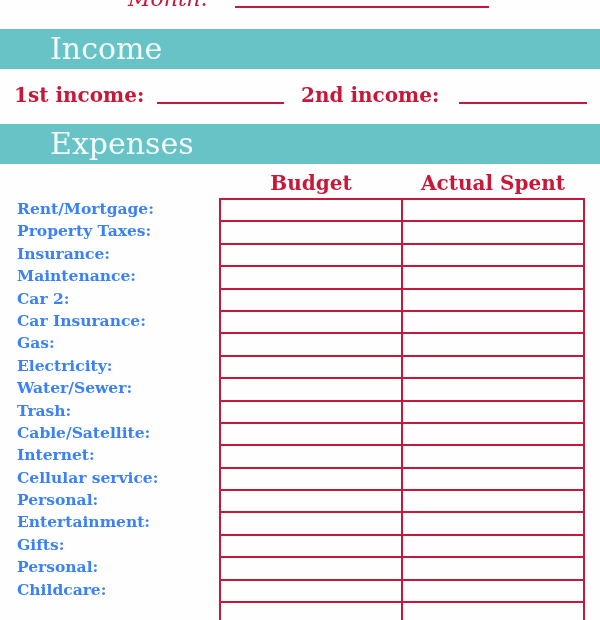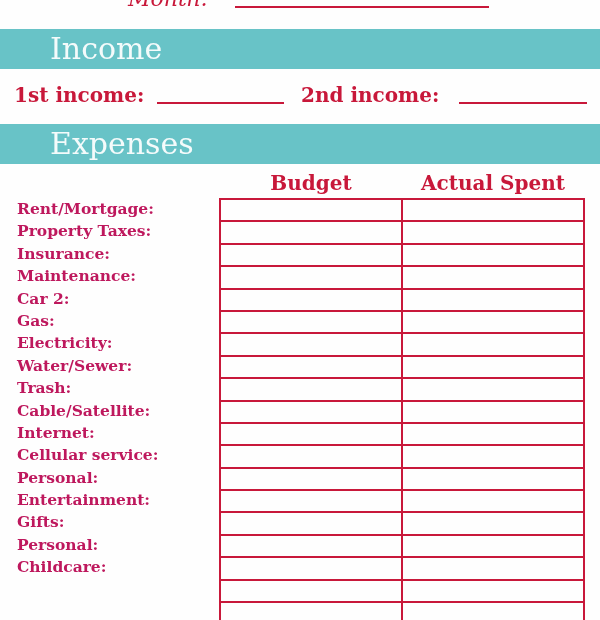--- a/index.html
+++ b/index.html
@@ -7,21 +7,21 @@
   .month-row { position:absolute; top:-14px; left:128px; height:24px; }
   .month-label { position:absolute; left:0; top:0; font-family:"DejaVu Serif",serif; font-style:italic; font-size:22px; color:#c8183a; font-weight:normal; }
   .month-line { position:absolute; left:107px; top:20px; width:254px; height:2px; background:#c8183a; }
   .band { position:absolute; left:0; width:600px; height:40px; background:#68c3c7; }
   .band-title { position:absolute; left:24px; color:#f4fbfb; font-family:"DejaVu Serif",serif; font-size:30px; line-height:40px;margin-left:26px; }
   .income-row { position:absolute; top:83px; left:0; width:600px; height:24px; }
   .inc-label { position:absolute; top:0; font-family:"DejaVu Serif",serif; font-weight:bold; font-size:20px; color:#c8183a; line-height:24px; }
   .inc-line { position:absolute; top:19px; height:2px; background:#c8183a; }
   .col-head { position:absolute; top:172px; font-family:"DejaVu Serif",serif; font-weight:bold; font-size:20px; color:#c8183a; text-align:center; line-height:22px; }
   .labels { position:absolute; left:17px; top:198px; }
-  .label { font-family:"DejaVu Serif",serif; font-weight:bold; font-size:15.5px; color:#be185d; height:22.4px; line-height:22px; white-space:nowrap; }
+  .label { font-family:"DejaVu Serif",serif; font-weight:bold; font-size:15.5px; color:#3b82f6; height:22.4px; line-height:22px; white-space:nowrap; }
   .table { position:absolute; left:219px; top:198px; width:362px; border-left:2px solid #c8183a; border-right:2px solid #c8183a; }
   .trow { display:flex; height:22.4px; box-sizing:border-box; border-top:2px solid #c8183a; }
   .cell { flex:1; box-sizing:border-box; }
   .cell + .cell { border-left:2px solid #c8183a; }
 </style>
 </head>
 <body>
 
 <div class="month-row">
   <span class="month-label">Month:</span>
@@ -45,20 +45,21 @@
 
 <div class="col-head" style="left:221px;width:180px;">Budget</div>
 <div class="col-head" style="left:403px;width:180px;">Actual Spent</div>
 
 <div class="labels" id="labels">
     <div class="label">Rent/Mortgage:</div>
     <div class="label">Property Taxes:</div>
     <div class="label">Insurance:</div>
     <div class="label">Maintenance:</div>
     <div class="label">Car 2:</div>
+    <div class="label">Car Insurance:</div>
     <div class="label">Gas:</div>
     <div class="label">Electricity:</div>
     <div class="label">Water/Sewer:</div>
     <div class="label">Trash:</div>
     <div class="label">Cable/Satellite:</div>
     <div class="label">Internet:</div>
     <div class="label">Cellular service:</div>
     <div class="label">Personal:</div>
     <div class="label">Entertainment:</div>
     <div class="label">Gifts:</div>

